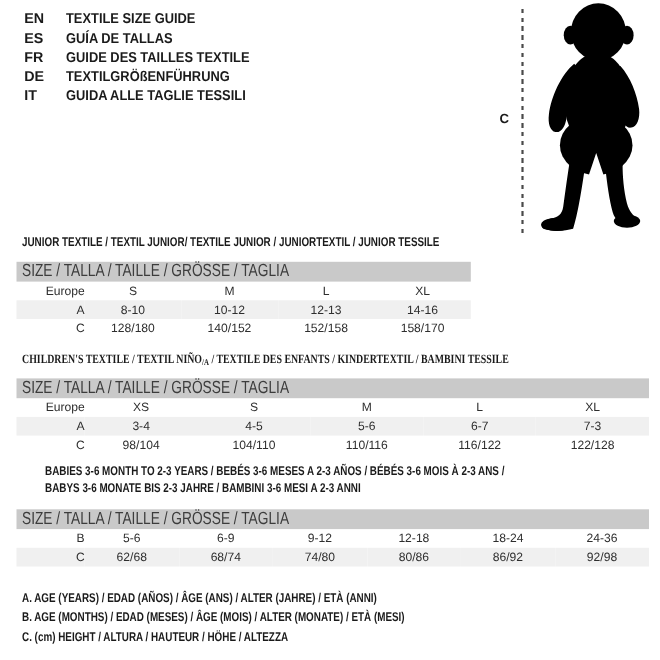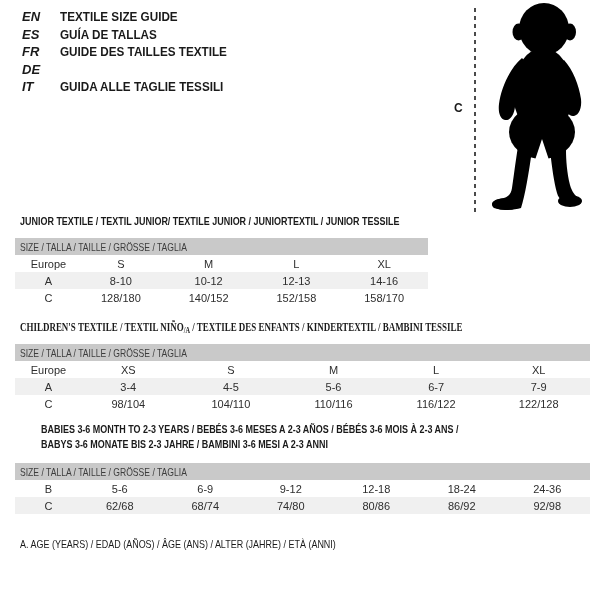--- a/index.html
+++ b/index.html
@@ -10,21 +10,21 @@
   }
   .canvas{position:absolute;left:0;top:0;width:600px;height:600px;background:#fff;}
 
   
   .cond{display:inline-block;transform:scaleX(.78);transform-origin:0 50%;white-space:nowrap;}
   .cond90{display:inline-block;transform:scaleX(.9);transform-origin:0 50%;white-space:nowrap;}
 
   
   .langs{position:absolute;left:22px;top:8px;}
   .lang-row{display:flex;font-weight:700;font-size:13px;line-height:17.5px;}
-  .lang-code{width:38px;flex:0 0 38px;font-style:italic;}
+  .lang-code{width:38px;flex:0 0 38px;}
 
   
   .figure{position:absolute;left:450px;top:0;width:150px;height:216px;}
   .c-label{position:absolute;left:4px;top:101px;font-weight:700;font-size:12px;}
   .dash{position:absolute;left:24px;top:8px;width:2px;height:204px;
         background:repeating-linear-gradient(to bottom,#4a4a4a 0 4px,transparent 4px 8px);}
   .baby{position:absolute;left:36px;top:2px;}
 
   
   .tbl-title{position:absolute;left:20px;font-size:11.5px;font-weight:700;line-height:15px;white-space:nowrap;}
@@ -32,29 +32,29 @@
   #t2-title{top:320px;font-family:Liberation Serif, serif;}
   #t3-title{top:422px;margin-left:21px;}
   .subtxt{font-size:8px;vertical-align:-2px;}
 
   
   table.sizes{position:absolute;border-collapse:collapse;table-layout:fixed;}
   #t1{left:15px;top:238px;width:413px;}
   #t2{left:15px;top:344px;width:575px;}
   #t3{left:15px;top:463px;width:575px;}
   th.size-bar{background:#c9c9c9;height:17px;text-align:left;font-weight:400;
-              color:#3c3c3c;padding:0 0 0 5px;font-size:11px;}
+              color:#3c3c3c;padding:0 0 0 5px;font-size:16px;}
   td{height:17px;padding:0;text-align:center;font-size:11px;color:#2e2e2e;font-weight:400;}
-  td.lbl{text-align:center;padding-left:5px;margin-top:20px;}
+  td.lbl{text-align:right;padding-left:5px;margin-top:20px;}
   tr.shaded{background:#f0f0f0;}
   col.label-col{width:62px;}
 
   
   .footnotes{position:absolute;left:20px;top:535px;}
-  .fn{font-size:11.5px;font-weight:400;line-height:18px;white-space:nowrap;}
+  .fn{font-size:11.5px;font-weight:700;line-height:18px;white-space:nowrap;}
 </style>
 </head>
 <body>
 
 <div class="canvas">
 
   <div class="langs">
     <div class="lang-row">
       <span class="lang-code">EN</span>
       <span class="lang-name"><span class="cond90">TEXTILE SIZE GUIDE</span></span>
@@ -62,20 +62,21 @@
     <div class="lang-row">
       <span class="lang-code">ES</span>
       <span class="lang-name"><span class="cond90">GUÍA DE TALLAS</span></span>
     </div>
     <div class="lang-row">
       <span class="lang-code">FR</span>
       <span class="lang-name"><span class="cond90">GUIDE DES TAILLES TEXTILE</span></span>
     </div>
     <div class="lang-row">
       <span class="lang-code">DE</span>
+      <span class="lang-name"><span class="cond90">TEXTILGRÖßENFÜHRUNG</span></span>
     </div>
     <div class="lang-row">
       <span class="lang-code">IT</span>
       <span class="lang-name"><span class="cond90">GUIDA ALLE TAGLIE TESSILI</span></span>
     </div>
   </div>
 
   <div class="figure">
     <span class="c-label">C</span>
     <div class="dash"></div>
@@ -176,21 +177,21 @@
         <td>M</td>
         <td>L</td>
         <td>XL</td>
       </tr>
       <tr class="shaded">
         <td class="lbl">A</td>
         <td>3-4</td>
         <td>4-5</td>
         <td>5-6</td>
         <td>6-7</td>
-        <td>7-9</td>
+        <td>7-3</td>
       </tr>
       <tr>
         <td class="lbl">C</td>
         <td>98/104</td>
         <td>104/110</td>
         <td>110/116</td>
         <td>116/122</td>
         <td>122/128</td>
       </tr>
     </tbody>
@@ -234,15 +235,17 @@
         <td>74/80</td>
         <td>80/86</td>
         <td>86/92</td>
         <td>92/98</td>
       </tr>
     </tbody>
   </table>
 
   <div class="footnotes">
     <div class="fn"><span class="cond">A. AGE (YEARS) / EDAD (AÑOS) / ÂGE (ANS) / ALTER (JAHRE) / ETÀ (ANNI)</span></div>
+    <div class="fn"><span class="cond">B. AGE (MONTHS) / EDAD (MESES) / ÂGE (MOIS) / ALTER (MONATE) / ETÀ (MESI)</span></div>
+    <div class="fn"><span class="cond">C. (cm) HEIGHT / ALTURA / HAUTEUR / HÖHE / ALTEZZA</span></div>
   </div>
 
 </div>
 
 </body></html>

